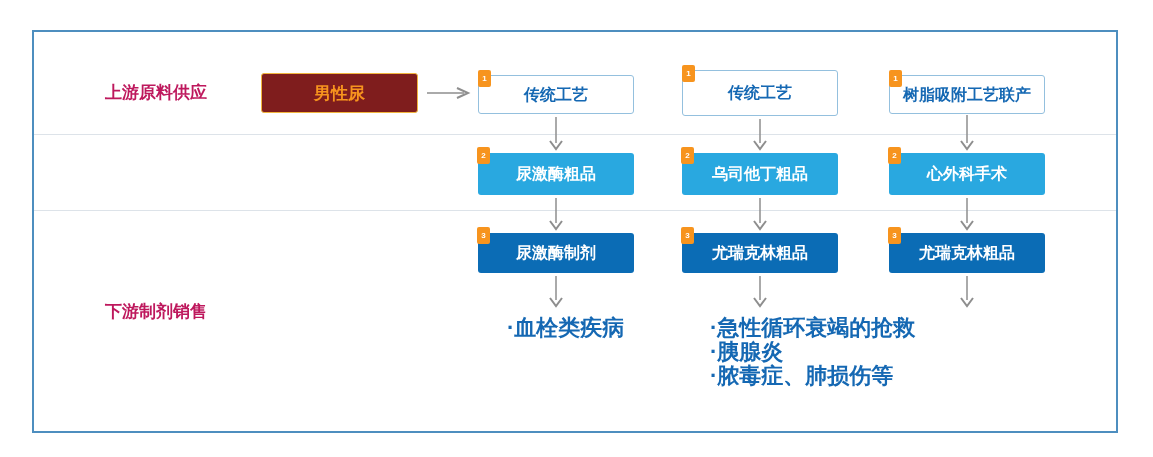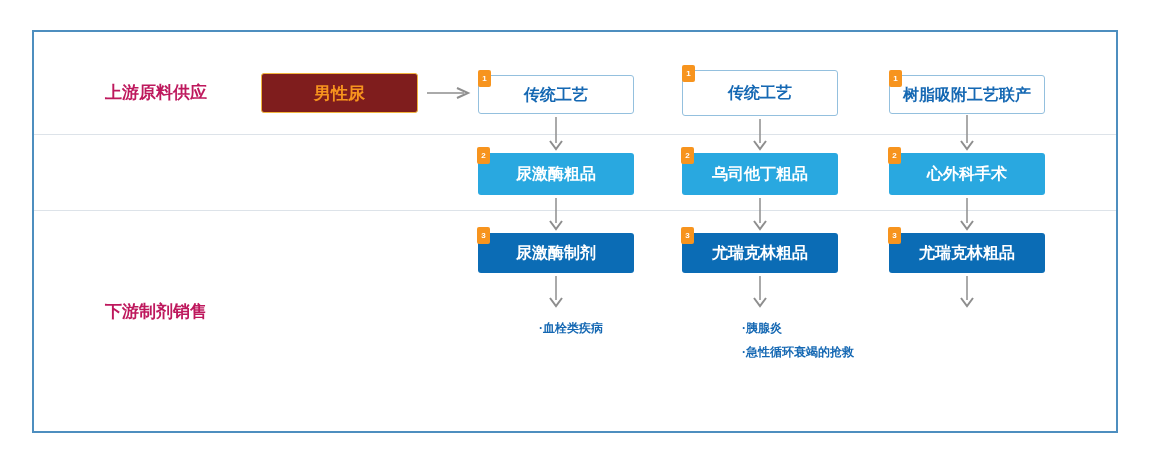--- a/index.html
+++ b/index.html
@@ -51,22 +51,22 @@
   .crude-row    { top:153px; height:42px; }
   .form-row     { top:233px; height:40px; }
 
   .badge {
     position:absolute; left:-1px; top:-6px; width:13px; height:17px;
     background:#f7941e; color:#ffffff; font-size:8px; font-weight:bold;
     display:flex; align-items:center; justify-content:center; border-radius:2px;
   }
 
   .indications {
-    position:absolute; color:#1568b3; font-weight:bold; font-size:12px;
-    line-height:24px; white-space:nowrap; top:316px;margin-left:32px;
+    position:absolute; color:#1568b3; font-weight:bold; font-size:22px;
+    line-height:24px; white-space:nowrap; top:316px;
   }
   .ind1 { left:507px; }
   .ind2 { left:710px; }
   .ind3 { left:931px; }
   .indications div:empty { display:none; }
 
   .arrows { position:absolute; left:0; top:0; pointer-events:none; }
 </style>
 </head>
 <body>
@@ -156,22 +156,23 @@
   </div>
   <div class="box crude-box crude-row c2">
     <span class="badge">2</span>
     <span>乌司他丁粗品</span>
   </div>
   <div class="box form-box form-row c2">
     <span class="badge">3</span>
     <span>尤瑞克林粗品</span>
   </div>
   <div class="indications ind2">
+    <div>·急性循环衰竭的抢救</div>
     <div>·胰腺炎</div>
-    <div>·急性循环衰竭的抢救</div>
+    <div>·脓毒症、肺损伤等</div>
   </div>
 
   <div class="box process-box process-row c3">
     <span class="badge">1</span>
     <span>树脂吸附工艺联产</span>
 
   </div>
   <div class="box crude-box crude-row c3">
     <span class="badge">2</span>
     <span>心外科手术</span>

